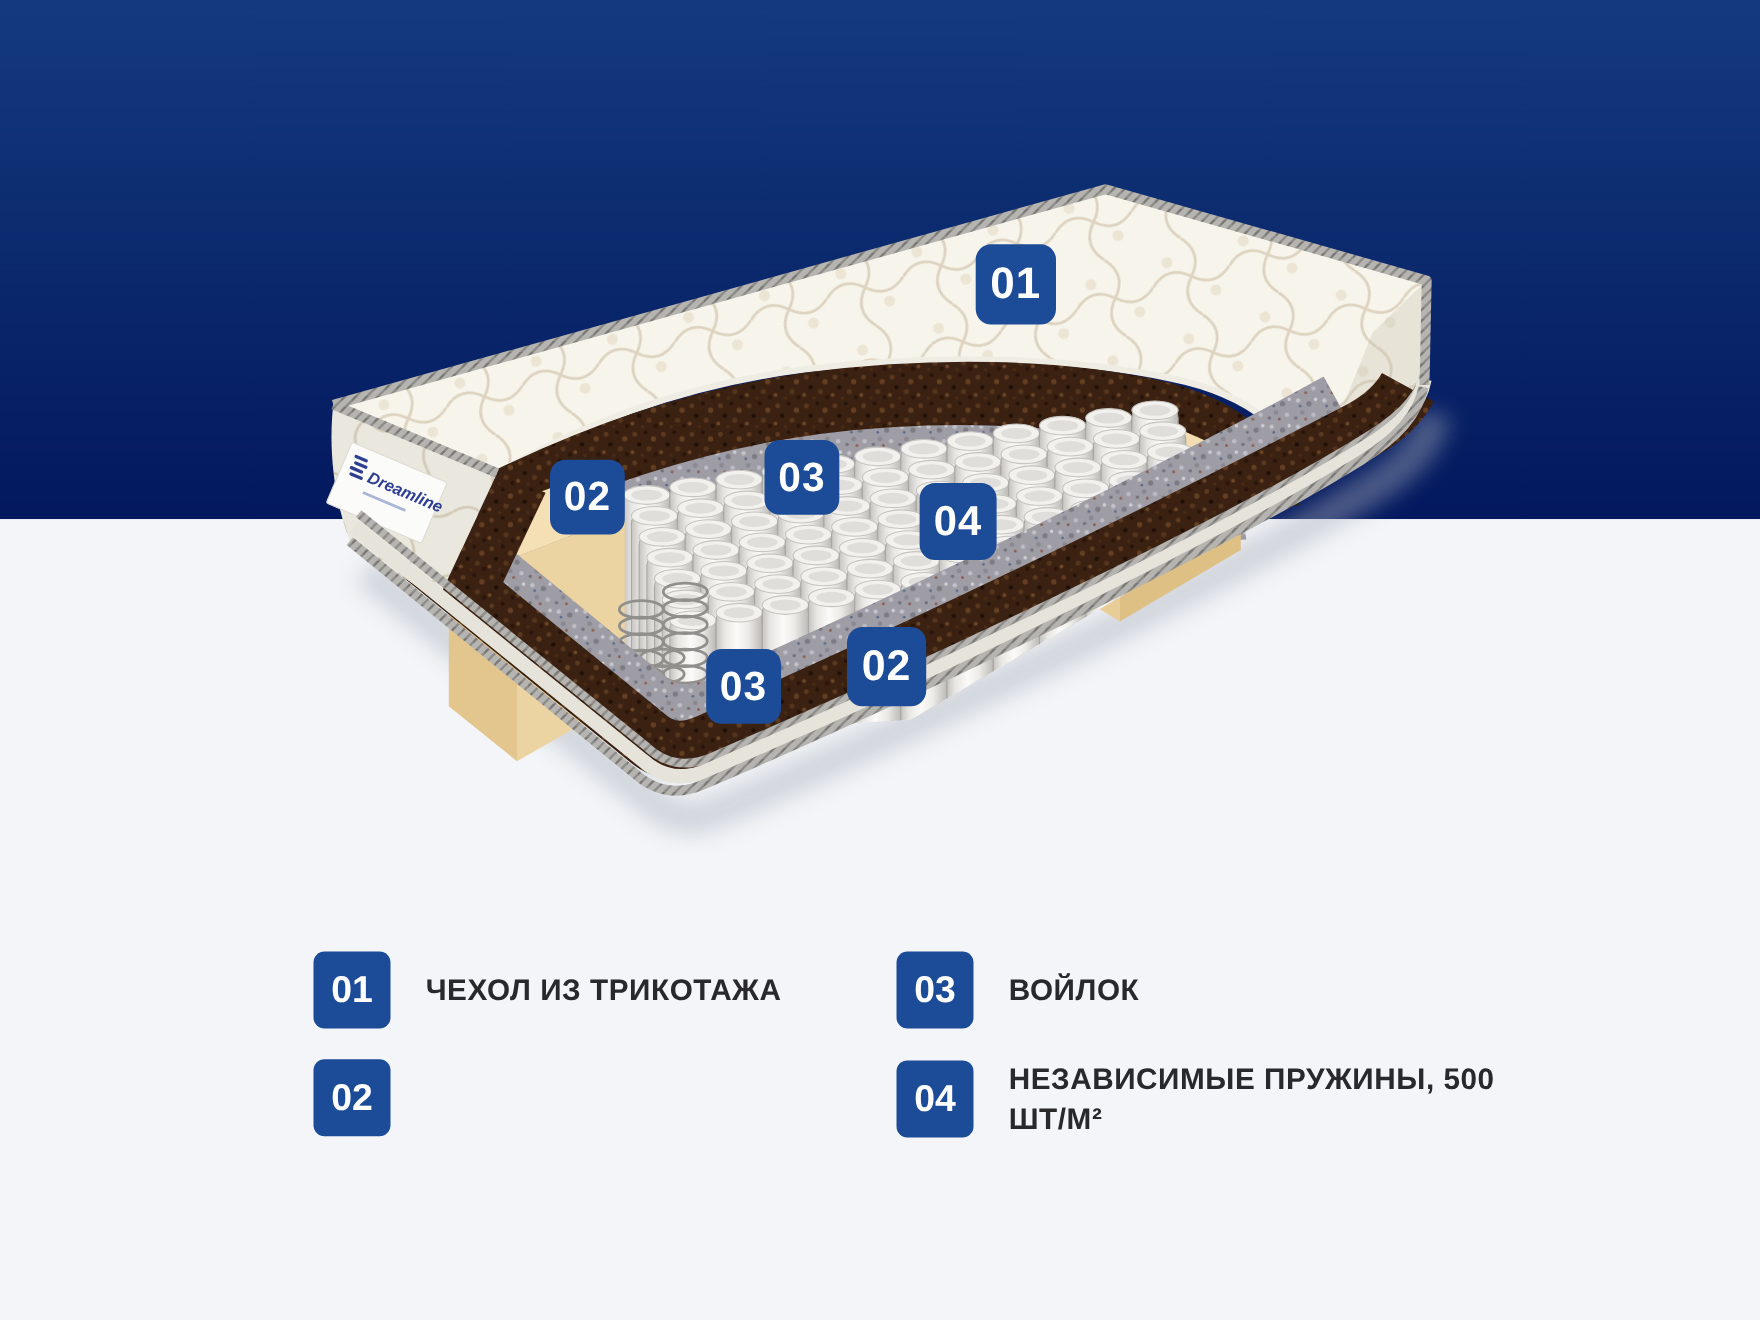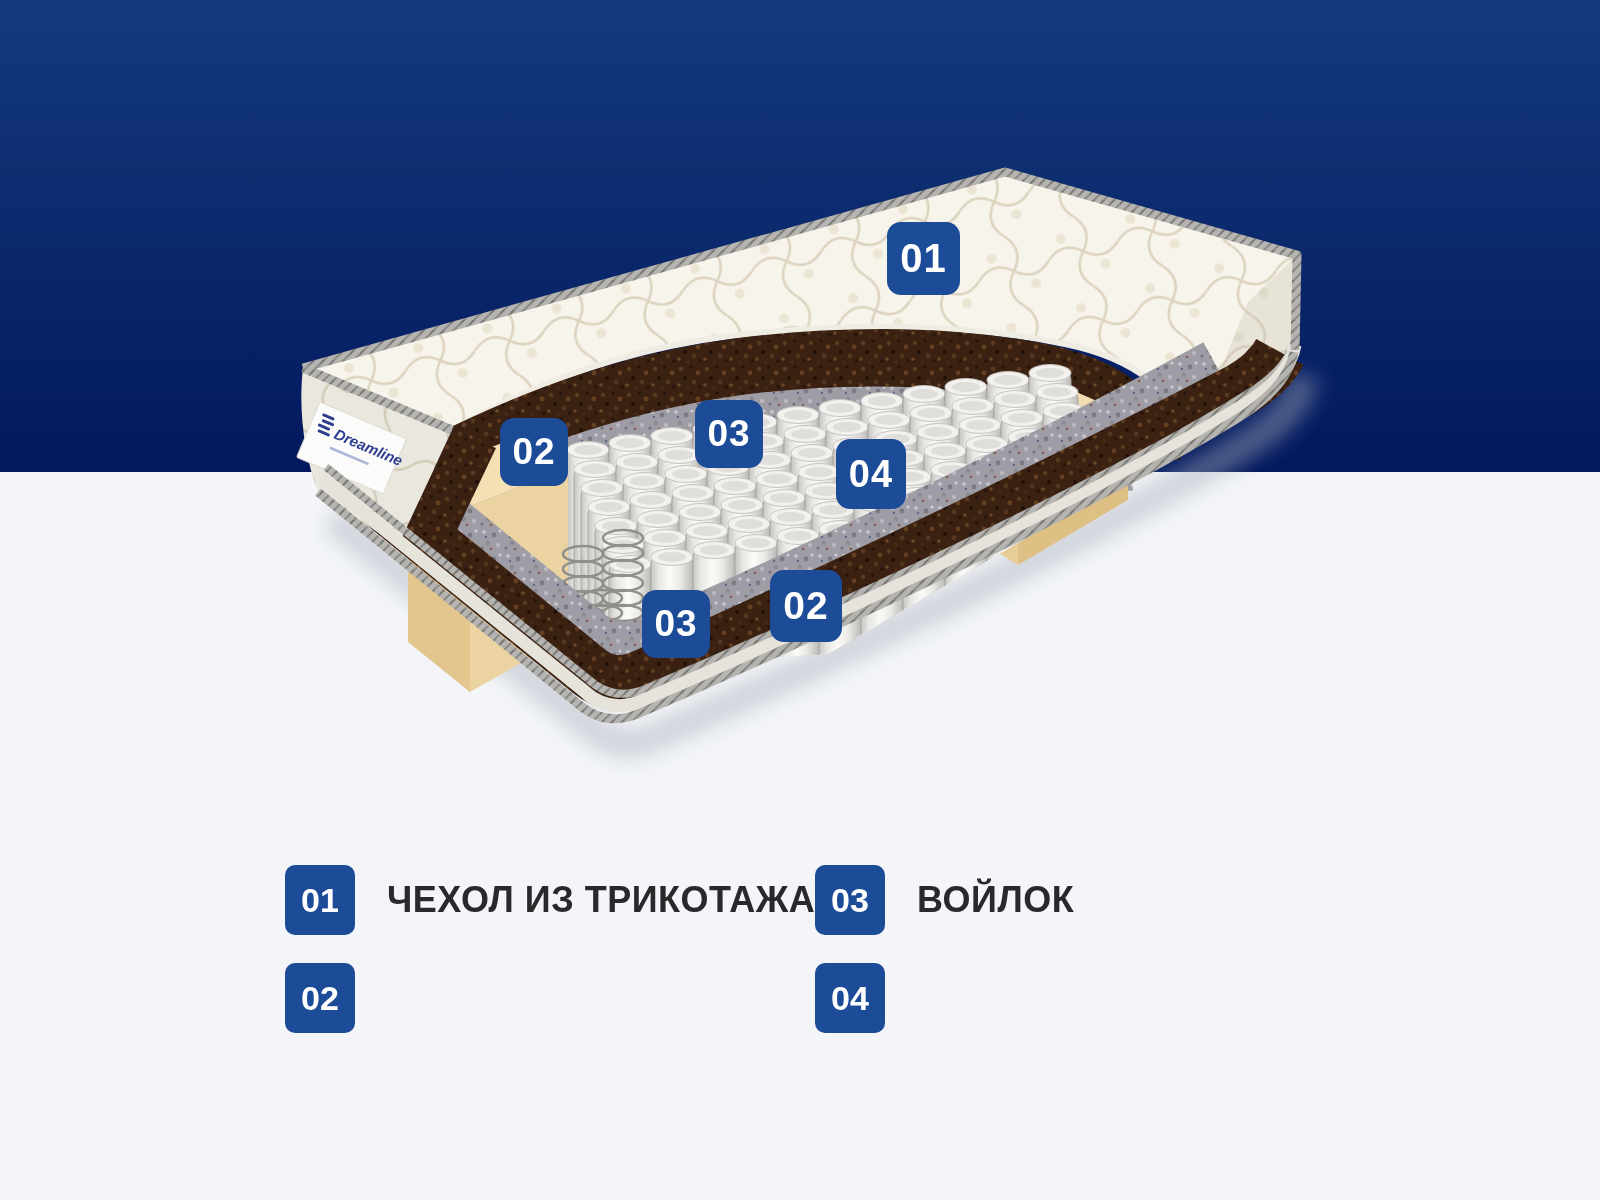--- a/index.html
+++ b/index.html
@@ -7,21 +7,21 @@
   .stage{position:relative;width:1600px;height:1200px;}
   .bg-top{position:absolute;left:0;top:0;width:1600px;height:472px;
     background:linear-gradient(180deg,var(--bg-top-start,#143a7d) 0%,var(--bg-top-end,#03185e) 100%);}
   .bg-bottom{position:absolute;left:0;top:472px;width:1600px;height:728px;background:var(--bg-bottom,#f3f5f8);}
   svg.mattress{position:absolute;left:0;top:0;width:1600px;height:1200px;}
   .dbadge{position:absolute;background:var(--badge-blue,#1c4b97);color:#fff;border-radius:14px;
     display:flex;align-items:center;justify-content:center;font-weight:bold;letter-spacing:1px;}
   .legend-item{position:absolute;display:flex;align-items:center;gap:32px;}
   .lbadge{width:70px;height:70px;border-radius:10px;background:var(--badge-blue,#1c4b97);color:#fff;
     display:flex;align-items:center;justify-content:center;font-size:34px;font-weight:bold;flex:0 0 auto;}
-  .llabel{font-size:36px;font-weight:bold;letter-spacing:0.5px;color:var(--text-dark,#29292b);
+  .llabel{font-size:27px;font-weight:bold;letter-spacing:0.5px;color:var(--text-dark,#29292b);
     text-transform:uppercase;line-height:1.35;}
   .llabel.two-line{max-width:470px;}
 </style>
 </head>
 <body>
 
 <div class="stage">
 
   <div class="bg-top"></div>
   <div class="bg-bottom"></div>
@@ -430,15 +430,16 @@
     </div>
     <div class="legend-item" style="left:285px;top:963px">
       <div class="lbadge">02</div>
     </div>
     <div class="legend-item" style="left:815px;top:865px">
       <div class="lbadge">03</div>
       <div class="llabel">ВОЙЛОК</div>
     </div>
     <div class="legend-item" style="left:815px;top:963px">
       <div class="lbadge">04</div>
+      <div class="llabel two-line">НЕЗАВИСИМЫЕ ПРУЖИНЫ, 500 ШТ/М²</div>
     </div>
   </div>
 </div>
 
 </body></html>

